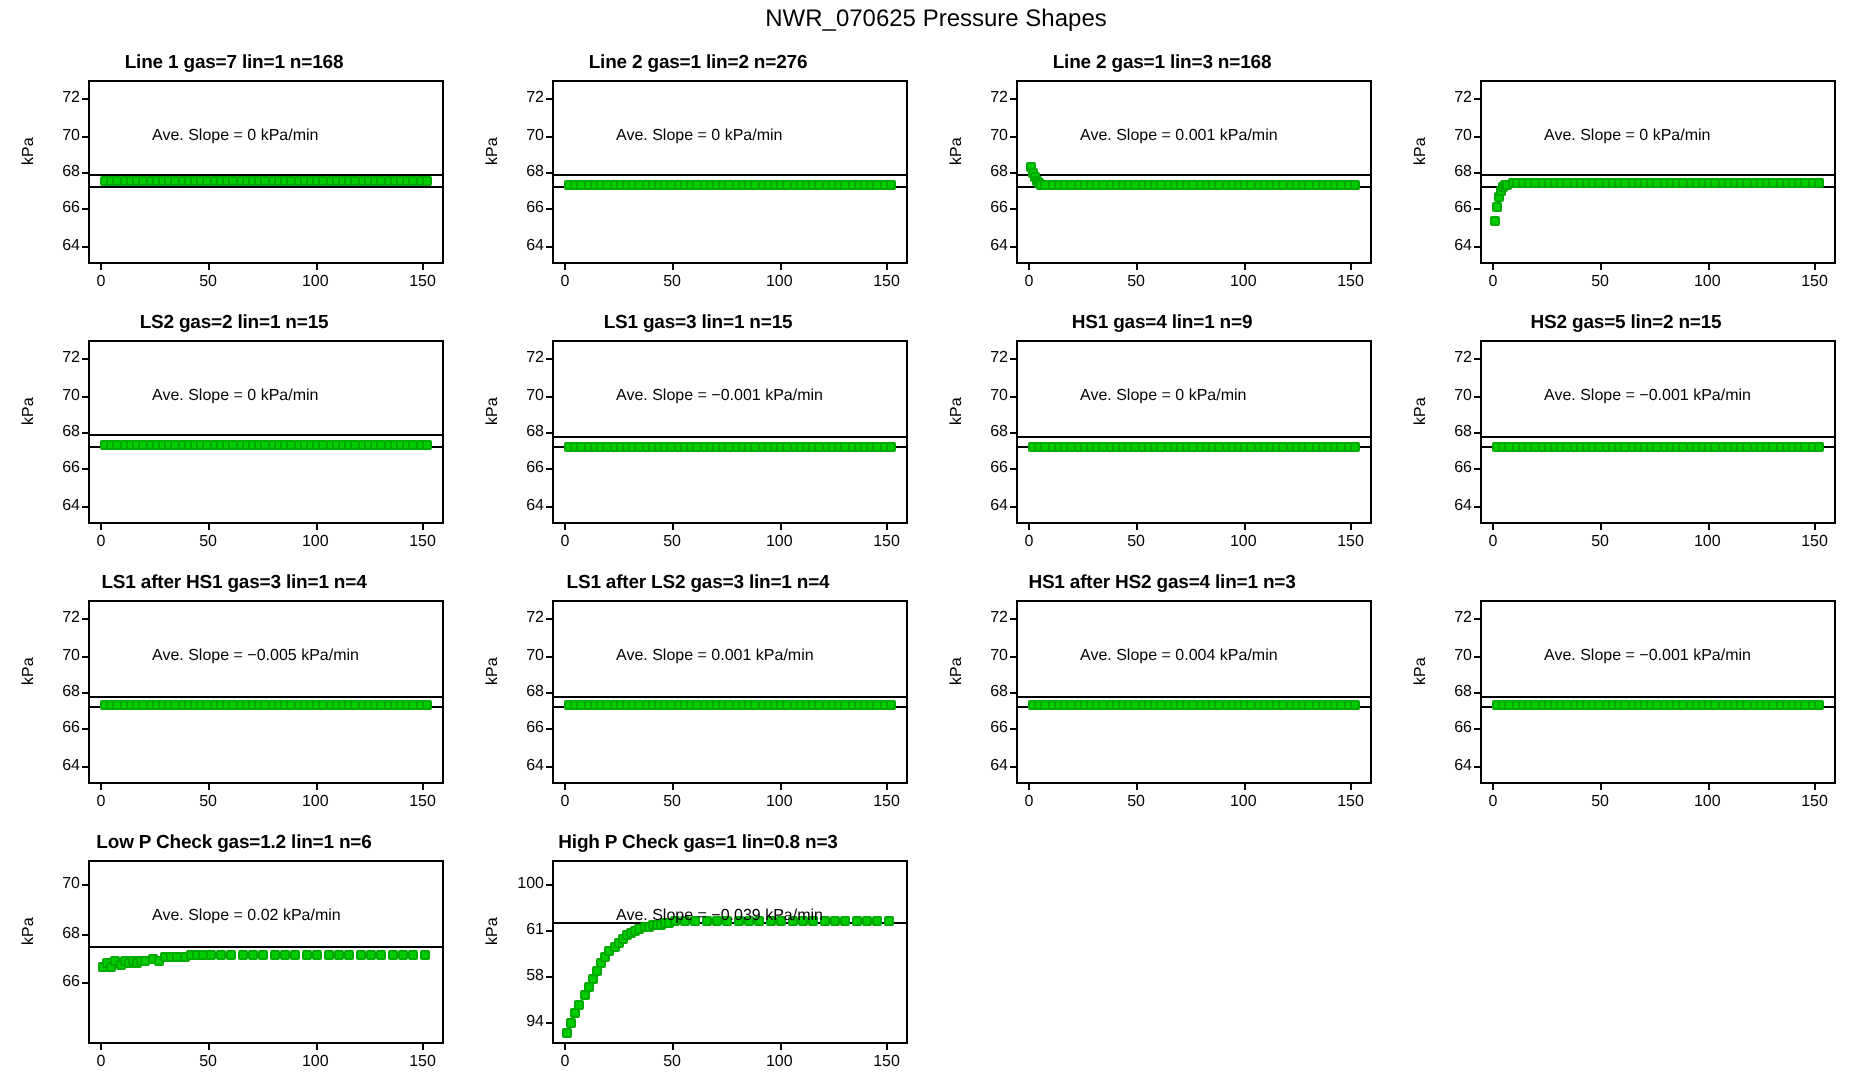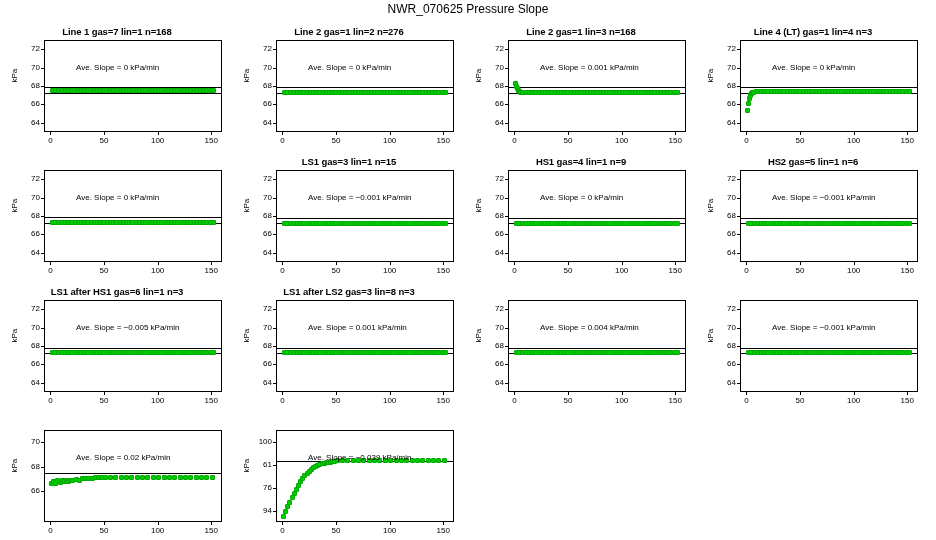--- a/index.html
+++ b/index.html
@@ -121,21 +121,21 @@
     background: #00cc00;
     border: 0.5px solid #00aa00;
     box-sizing: border-box;
     border-radius: 1px;
   }
 </style>
 </head>
 <body>
 
 <div id="root">
-  <div class="fig-title">NWR_070625 Pressure Slope</div>
+  <div class="fig-title">NWR_070625 Pressure Shapes</div>
   <div class="grid" id="grid">
       <div class="panel" style="left: 8px; top: 6px;">
         <div class="panel-title">Line 1 gas=7 lin=1 n=168</div>
         <div class="ylabel">kPa</div>
         <div class="plotbox">
           <div class="hline" style="top: 52px;"></div>
           <div class="hline" style="top: 46px;"></div>
           <div class="marker" style="left: 5.00602px; top: 47.18px; background: rgb(0, 204, 0);"></div>
           <div class="marker" style="left: 8.22289px; top: 47.18px; background: rgb(0, 204, 0);"></div>
           <div class="marker" style="left: 11.4398px; top: 47.18px; background: rgb(0, 204, 0);"></div>
@@ -362,21 +362,20 @@
         <div class="xtick" style="left: 30.4337px; top: 110px;">0</div>
         <div class="xtickmark" style="left: 42.4337px; top: 106px;"></div>
         <div class="xtick" style="left: 84.0482px; top: 110px;">50</div>
         <div class="xtickmark" style="left: 96.0482px; top: 106px;"></div>
         <div class="xtick" style="left: 137.663px; top: 110px;">100</div>
         <div class="xtickmark" style="left: 149.663px; top: 106px;"></div>
         <div class="xtick" style="left: 191.277px; top: 110px;">150</div>
         <div class="xtickmark" style="left: 203.277px; top: 106px;"></div>
       </div>
       <div class="panel" style="left: 704px; top: 6px;">
-        <div class="panel-title">Line 4 (LT) gas=1 lin=4 n=3</div>
         <div class="ylabel">kPa</div>
         <div class="plotbox">
           <div class="hline" style="top: 52px;"></div>
           <div class="hline" style="top: 46px;"></div>
           <div class="marker" style="left: 3.93373px; top: 67.42px; background: rgb(0, 204, 0);"></div>
           <div class="marker" style="left: 5.00602px; top: 60.06px; background: rgb(0, 204, 0);"></div>
           <div class="marker" style="left: 6.07831px; top: 54.54px; background: rgb(0, 204, 0);"></div>
           <div class="marker" style="left: 7.1506px; top: 51.78px; background: rgb(0, 204, 0);"></div>
           <div class="marker" style="left: 8.22289px; top: 49.94px; background: rgb(0, 204, 0);"></div>
           <div class="marker" style="left: 9.29518px; top: 49.02px; background: rgb(0, 204, 0);"></div>
@@ -445,20 +444,21 @@
         <div class="xtick" style="left: 30.4337px; top: 110px;">0</div>
         <div class="xtickmark" style="left: 42.4337px; top: 106px;"></div>
         <div class="xtick" style="left: 84.0482px; top: 110px;">50</div>
         <div class="xtickmark" style="left: 96.0482px; top: 106px;"></div>
         <div class="xtick" style="left: 137.663px; top: 110px;">100</div>
         <div class="xtickmark" style="left: 149.663px; top: 106px;"></div>
         <div class="xtick" style="left: 191.277px; top: 110px;">150</div>
         <div class="xtickmark" style="left: 203.277px; top: 106px;"></div>
       </div>
       <div class="panel" style="left: 8px; top: 136px;">
+        <div class="panel-title">LS2 gas=2 lin=1 n=15</div>
         <div class="ylabel">kPa</div>
         <div class="plotbox">
           <div class="hline" style="top: 52px;"></div>
           <div class="hline" style="top: 46px;"></div>
           <div class="marker" style="left: 5.00602px; top: 49.02px; background: rgb(0, 204, 0);"></div>
           <div class="marker" style="left: 8.22289px; top: 49.02px; background: rgb(0, 204, 0);"></div>
           <div class="marker" style="left: 11.4398px; top: 49.02px; background: rgb(0, 204, 0);"></div>
           <div class="marker" style="left: 14.6566px; top: 49.02px; background: rgb(0, 204, 0);"></div>
           <div class="marker" style="left: 17.8735px; top: 49.02px; background: rgb(0, 204, 0);"></div>
           <div class="marker" style="left: 21.0904px; top: 49.02px; background: rgb(0, 204, 0);"></div>
@@ -678,21 +678,21 @@
         <div class="xtick" style="left: 30.4337px; top: 110px;">0</div>
         <div class="xtickmark" style="left: 42.4337px; top: 106px;"></div>
         <div class="xtick" style="left: 84.0482px; top: 110px;">50</div>
         <div class="xtickmark" style="left: 96.0482px; top: 106px;"></div>
         <div class="xtick" style="left: 137.663px; top: 110px;">100</div>
         <div class="xtickmark" style="left: 149.663px; top: 106px;"></div>
         <div class="xtick" style="left: 191.277px; top: 110px;">150</div>
         <div class="xtickmark" style="left: 203.277px; top: 106px;"></div>
       </div>
       <div class="panel" style="left: 704px; top: 136px;">
-        <div class="panel-title">HS2 gas=5 lin=1 n=6</div>
+        <div class="panel-title">HS2 gas=5 lin=2 n=15</div>
         <div class="ylabel">kPa</div>
         <div class="plotbox">
           <div class="hline" style="top: 52px;"></div>
           <div class="hline" style="top: 47px;"></div>
           <div class="marker" style="left: 5.00602px; top: 49.94px; background: rgb(0, 204, 0);"></div>
           <div class="marker" style="left: 8.22289px; top: 49.94px; background: rgb(0, 204, 0);"></div>
           <div class="marker" style="left: 11.4398px; top: 49.94px; background: rgb(0, 204, 0);"></div>
           <div class="marker" style="left: 14.6566px; top: 49.94px; background: rgb(0, 204, 0);"></div>
           <div class="marker" style="left: 17.8735px; top: 49.94px; background: rgb(0, 204, 0);"></div>
           <div class="marker" style="left: 21.0904px; top: 49.94px; background: rgb(0, 204, 0);"></div>
@@ -756,21 +756,21 @@
         <div class="xtick" style="left: 30.4337px; top: 110px;">0</div>
         <div class="xtickmark" style="left: 42.4337px; top: 106px;"></div>
         <div class="xtick" style="left: 84.0482px; top: 110px;">50</div>
         <div class="xtickmark" style="left: 96.0482px; top: 106px;"></div>
         <div class="xtick" style="left: 137.663px; top: 110px;">100</div>
         <div class="xtickmark" style="left: 149.663px; top: 106px;"></div>
         <div class="xtick" style="left: 191.277px; top: 110px;">150</div>
         <div class="xtickmark" style="left: 203.277px; top: 106px;"></div>
       </div>
       <div class="panel" style="left: 8px; top: 266px;">
-        <div class="panel-title">LS1 after HS1 gas=6 lin=1 n=3</div>
+        <div class="panel-title">LS1 after HS1 gas=3 lin=1 n=4</div>
         <div class="ylabel">kPa</div>
         <div class="plotbox">
           <div class="hline" style="top: 52px;"></div>
           <div class="hline" style="top: 47px;"></div>
           <div class="marker" style="left: 5.00602px; top: 49.48px; background: rgb(0, 204, 0);"></div>
           <div class="marker" style="left: 8.22289px; top: 49.48px; background: rgb(0, 204, 0);"></div>
           <div class="marker" style="left: 11.4398px; top: 49.48px; background: rgb(0, 204, 0);"></div>
           <div class="marker" style="left: 14.6566px; top: 49.48px; background: rgb(0, 204, 0);"></div>
           <div class="marker" style="left: 17.8735px; top: 49.48px; background: rgb(0, 204, 0);"></div>
           <div class="marker" style="left: 21.0904px; top: 49.48px; background: rgb(0, 204, 0);"></div>
@@ -834,21 +834,21 @@
         <div class="xtick" style="left: 30.4337px; top: 110px;">0</div>
         <div class="xtickmark" style="left: 42.4337px; top: 106px;"></div>
         <div class="xtick" style="left: 84.0482px; top: 110px;">50</div>
         <div class="xtickmark" style="left: 96.0482px; top: 106px;"></div>
         <div class="xtick" style="left: 137.663px; top: 110px;">100</div>
         <div class="xtickmark" style="left: 149.663px; top: 106px;"></div>
         <div class="xtick" style="left: 191.277px; top: 110px;">150</div>
         <div class="xtickmark" style="left: 203.277px; top: 106px;"></div>
       </div>
       <div class="panel" style="left: 240px; top: 266px;">
-        <div class="panel-title">LS1 after LS2 gas=3 lin=8 n=3</div>
+        <div class="panel-title">LS1 after LS2 gas=3 lin=1 n=4</div>
         <div class="ylabel">kPa</div>
         <div class="plotbox">
           <div class="hline" style="top: 52px;"></div>
           <div class="hline" style="top: 47px;"></div>
           <div class="marker" style="left: 5.00602px; top: 49.48px; background: rgb(0, 204, 0);"></div>
           <div class="marker" style="left: 8.22289px; top: 49.48px; background: rgb(0, 204, 0);"></div>
           <div class="marker" style="left: 11.4398px; top: 49.48px; background: rgb(0, 204, 0);"></div>
           <div class="marker" style="left: 14.6566px; top: 49.48px; background: rgb(0, 204, 0);"></div>
           <div class="marker" style="left: 17.8735px; top: 49.48px; background: rgb(0, 204, 0);"></div>
           <div class="marker" style="left: 21.0904px; top: 49.48px; background: rgb(0, 204, 0);"></div>
@@ -912,20 +912,21 @@
         <div class="xtick" style="left: 30.4337px; top: 110px;">0</div>
         <div class="xtickmark" style="left: 42.4337px; top: 106px;"></div>
         <div class="xtick" style="left: 84.0482px; top: 110px;">50</div>
         <div class="xtickmark" style="left: 96.0482px; top: 106px;"></div>
         <div class="xtick" style="left: 137.663px; top: 110px;">100</div>
         <div class="xtickmark" style="left: 149.663px; top: 106px;"></div>
         <div class="xtick" style="left: 191.277px; top: 110px;">150</div>
         <div class="xtickmark" style="left: 203.277px; top: 106px;"></div>
       </div>
       <div class="panel" style="left: 472px; top: 266px;">
+        <div class="panel-title">HS1 after HS2 gas=4 lin=1 n=3</div>
         <div class="ylabel">kPa</div>
         <div class="plotbox">
           <div class="hline" style="top: 52px;"></div>
           <div class="hline" style="top: 47px;"></div>
           <div class="marker" style="left: 5.00602px; top: 49.48px; background: rgb(0, 204, 0);"></div>
           <div class="marker" style="left: 8.22289px; top: 49.48px; background: rgb(0, 204, 0);"></div>
           <div class="marker" style="left: 11.4398px; top: 49.48px; background: rgb(0, 204, 0);"></div>
           <div class="marker" style="left: 14.6566px; top: 49.48px; background: rgb(0, 204, 0);"></div>
           <div class="marker" style="left: 17.8735px; top: 49.48px; background: rgb(0, 204, 0);"></div>
           <div class="marker" style="left: 21.0904px; top: 49.48px; background: rgb(0, 204, 0);"></div>
@@ -1066,20 +1067,21 @@
         <div class="xtick" style="left: 30.4337px; top: 110px;">0</div>
         <div class="xtickmark" style="left: 42.4337px; top: 106px;"></div>
         <div class="xtick" style="left: 84.0482px; top: 110px;">50</div>
         <div class="xtickmark" style="left: 96.0482px; top: 106px;"></div>
         <div class="xtick" style="left: 137.663px; top: 110px;">100</div>
         <div class="xtickmark" style="left: 149.663px; top: 106px;"></div>
         <div class="xtick" style="left: 191.277px; top: 110px;">150</div>
         <div class="xtickmark" style="left: 203.277px; top: 106px;"></div>
       </div>
       <div class="panel" style="left: 8px; top: 396px;">
+        <div class="panel-title">Low P Check gas=1.2 lin=1 n=6</div>
         <div class="ylabel">kPa</div>
         <div class="plotbox">
           <div class="hline" style="top: 42px;"></div>
           <div class="marker" style="left: 3.93373px; top: 50.2467px; background: rgb(0, 204, 0);"></div>
           <div class="marker" style="left: 6.07831px; top: 47.7933px; background: rgb(0, 204, 0);"></div>
           <div class="marker" style="left: 8.22289px; top: 49.6333px; background: rgb(0, 204, 0);"></div>
           <div class="marker" style="left: 10.3675px; top: 47.18px; background: rgb(0, 204, 0);"></div>
           <div class="marker" style="left: 12.512px; top: 49.02px; background: rgb(0, 204, 0);"></div>
           <div class="marker" style="left: 14.6566px; top: 47.18px; background: rgb(0, 204, 0);"></div>
           <div class="marker" style="left: 16.8012px; top: 48.4067px; background: rgb(0, 204, 0);"></div>
@@ -1128,20 +1130,21 @@
         <div class="xtick" style="left: 30.4337px; top: 110px;">0</div>
         <div class="xtickmark" style="left: 42.4337px; top: 106px;"></div>
         <div class="xtick" style="left: 84.0482px; top: 110px;">50</div>
         <div class="xtickmark" style="left: 96.0482px; top: 106px;"></div>
         <div class="xtick" style="left: 137.663px; top: 110px;">100</div>
         <div class="xtickmark" style="left: 149.663px; top: 106px;"></div>
         <div class="xtick" style="left: 191.277px; top: 110px;">150</div>
         <div class="xtickmark" style="left: 203.277px; top: 106px;"></div>
       </div>
       <div class="panel" style="left: 240px; top: 396px;">
+        <div class="panel-title">High P Check gas=1 lin=0.8 n=3</div>
         <div class="ylabel">kPa</div>
         <div class="plotbox">
           <div class="hline" style="top: 30px;"></div>
           <div class="marker" style="left: 3.93373px; top: 82.6px; background: rgb(0, 204, 0);"></div>
           <div class="marker" style="left: 6.07831px; top: 78px; background: rgb(0, 204, 0);"></div>
           <div class="marker" style="left: 8.22289px; top: 73.4px; background: rgb(0, 204, 0);"></div>
           <div class="marker" style="left: 10.3675px; top: 68.8px; background: rgb(0, 204, 0);"></div>
           <div class="marker" style="left: 12.512px; top: 64.2px; background: rgb(0, 204, 0);"></div>
           <div class="marker" style="left: 14.6566px; top: 59.6px; background: rgb(0, 204, 0);"></div>
           <div class="marker" style="left: 16.8012px; top: 55.575px; background: rgb(0, 204, 0);"></div>
@@ -1181,21 +1184,21 @@
           <div class="marker" style="left: 137.97px; top: 27.4px; background: rgb(0, 204, 0);"></div>
           <div class="marker" style="left: 143.331px; top: 27.4px; background: rgb(0, 204, 0);"></div>
           <div class="marker" style="left: 148.693px; top: 27.4px; background: rgb(0, 204, 0);"></div>
           <div class="marker" style="left: 154.054px; top: 27.4px; background: rgb(0, 204, 0);"></div>
           <div class="marker" style="left: 159.416px; top: 27.4px; background: rgb(0, 204, 0);"></div>
           <div class="marker" style="left: 164.777px; top: 27.4px; background: rgb(0, 204, 0);"></div>
         </div>
         <div class="slope-label" style="left: 68px; top: 37px;">Ave. Slope =  −0.039 kPa/min</div>
         <div class="ytick" style="top: 89.5px;">94</div>
         <div class="ytickmark" style="top: 94.5px;"></div>
-        <div class="ytick" style="top: 66.5px;">76</div>
+        <div class="ytick" style="top: 66.5px;">58</div>
         <div class="ytickmark" style="top: 71.5px;"></div>
         <div class="ytick" style="top: 43.5px;">61</div>
         <div class="ytickmark" style="top: 48.5px;"></div>
         <div class="ytick" style="top: 20.5px;">100</div>
         <div class="ytickmark" style="top: 25.5px;"></div>
         <div class="xtick" style="left: 30.4337px; top: 110px;">0</div>
         <div class="xtickmark" style="left: 42.4337px; top: 106px;"></div>
         <div class="xtick" style="left: 84.0482px; top: 110px;">50</div>
         <div class="xtickmark" style="left: 96.0482px; top: 106px;"></div>
         <div class="xtick" style="left: 137.663px; top: 110px;">100</div>

